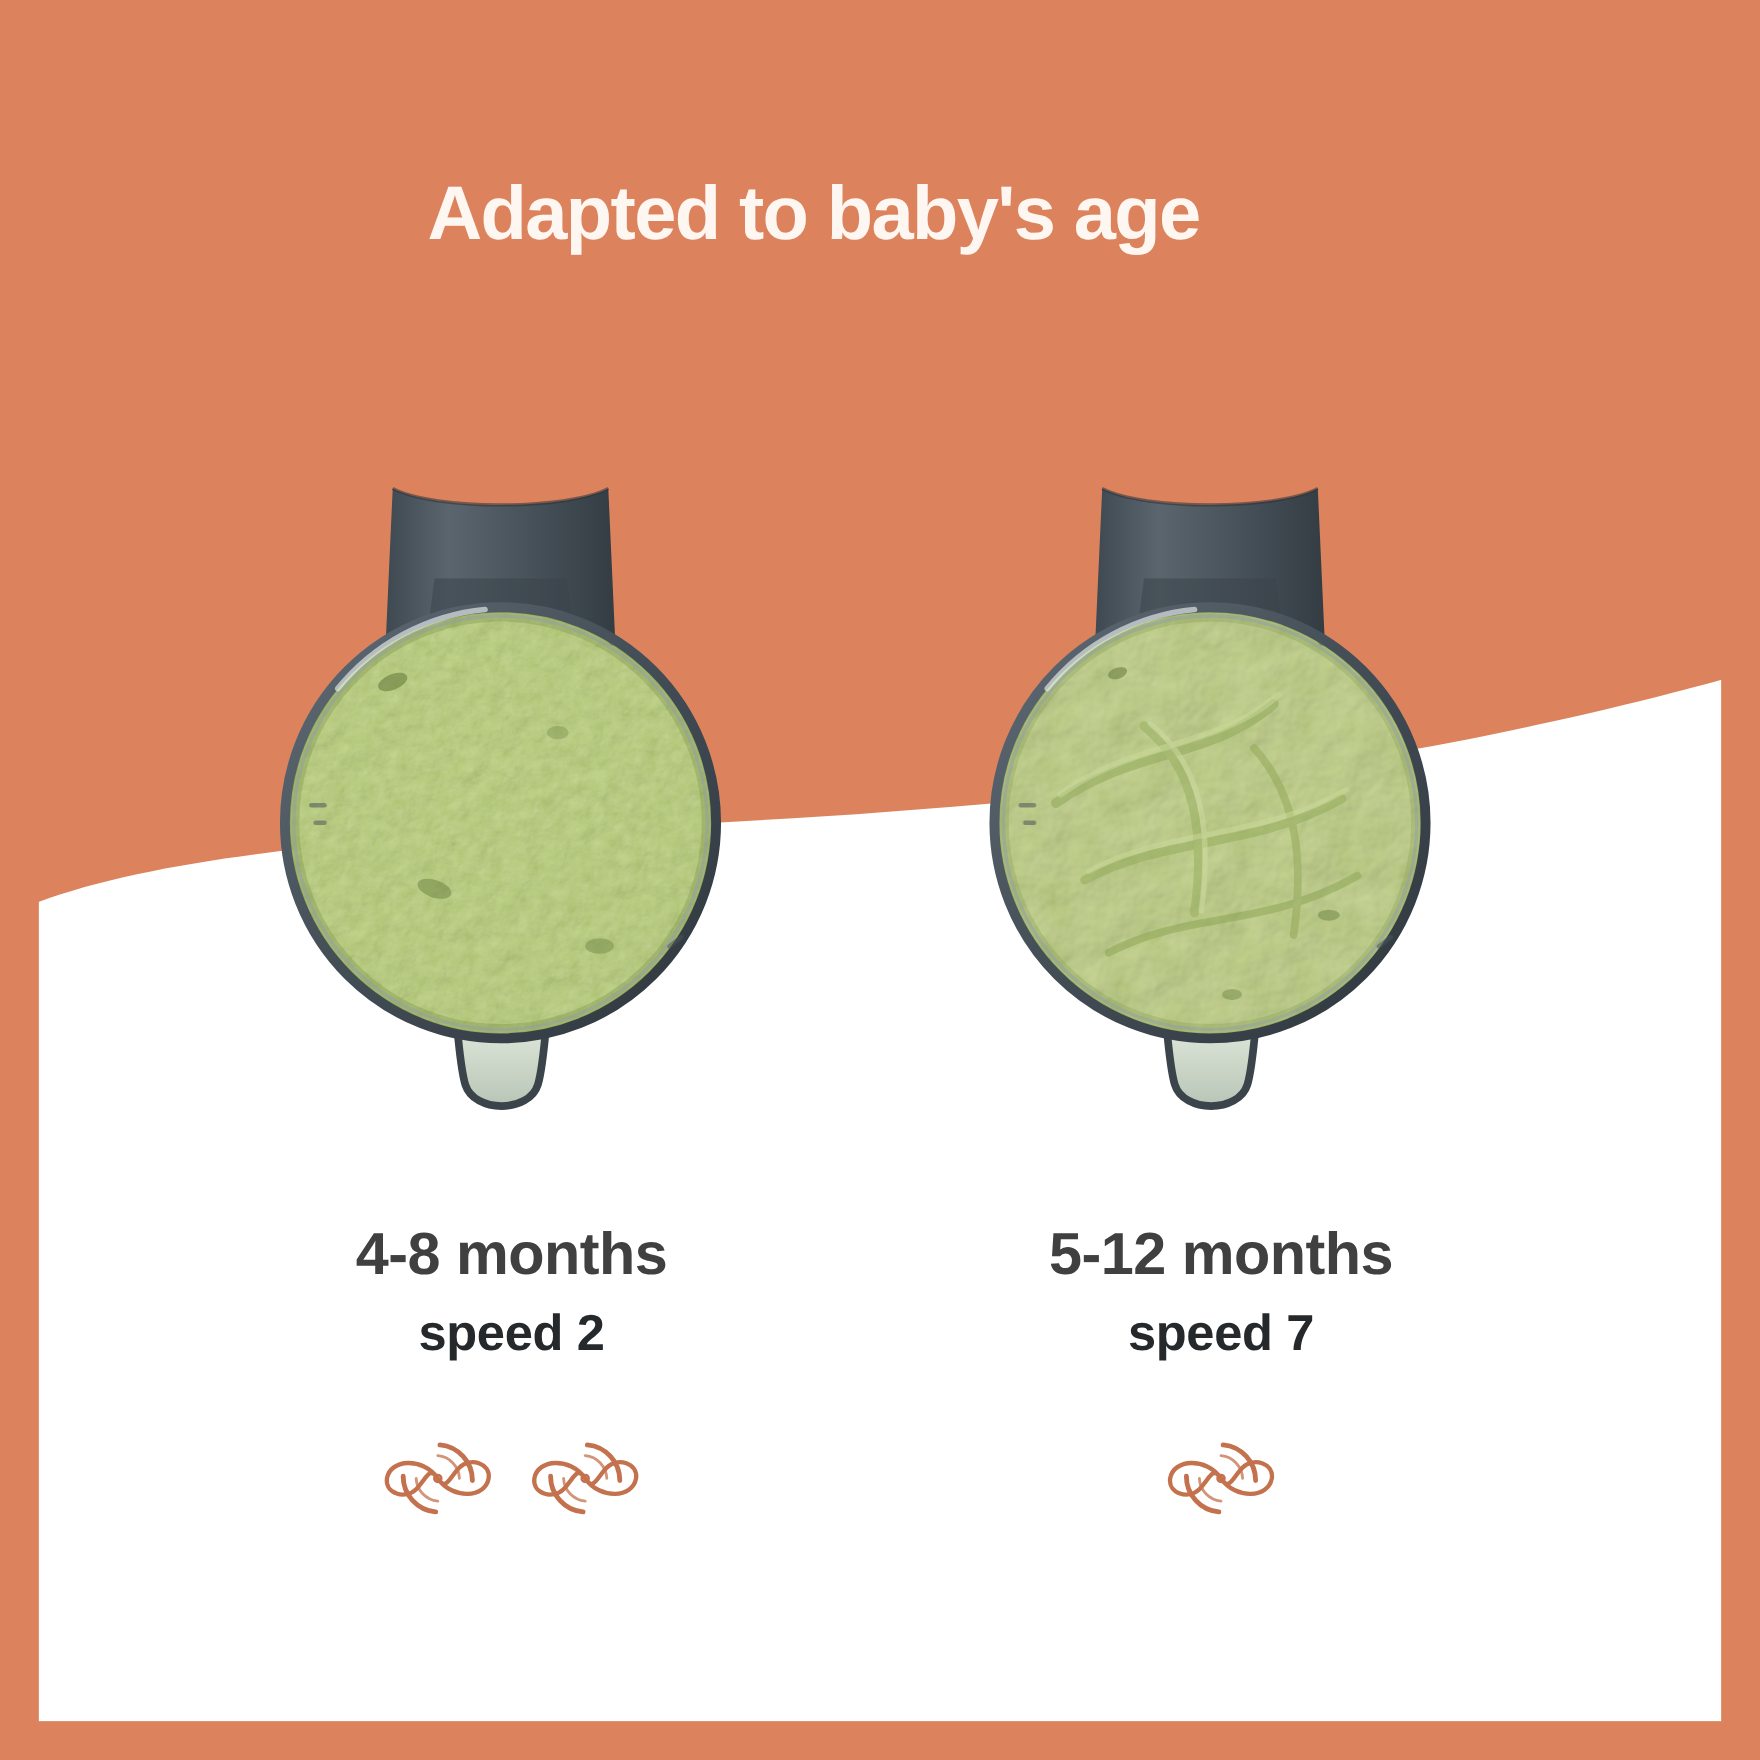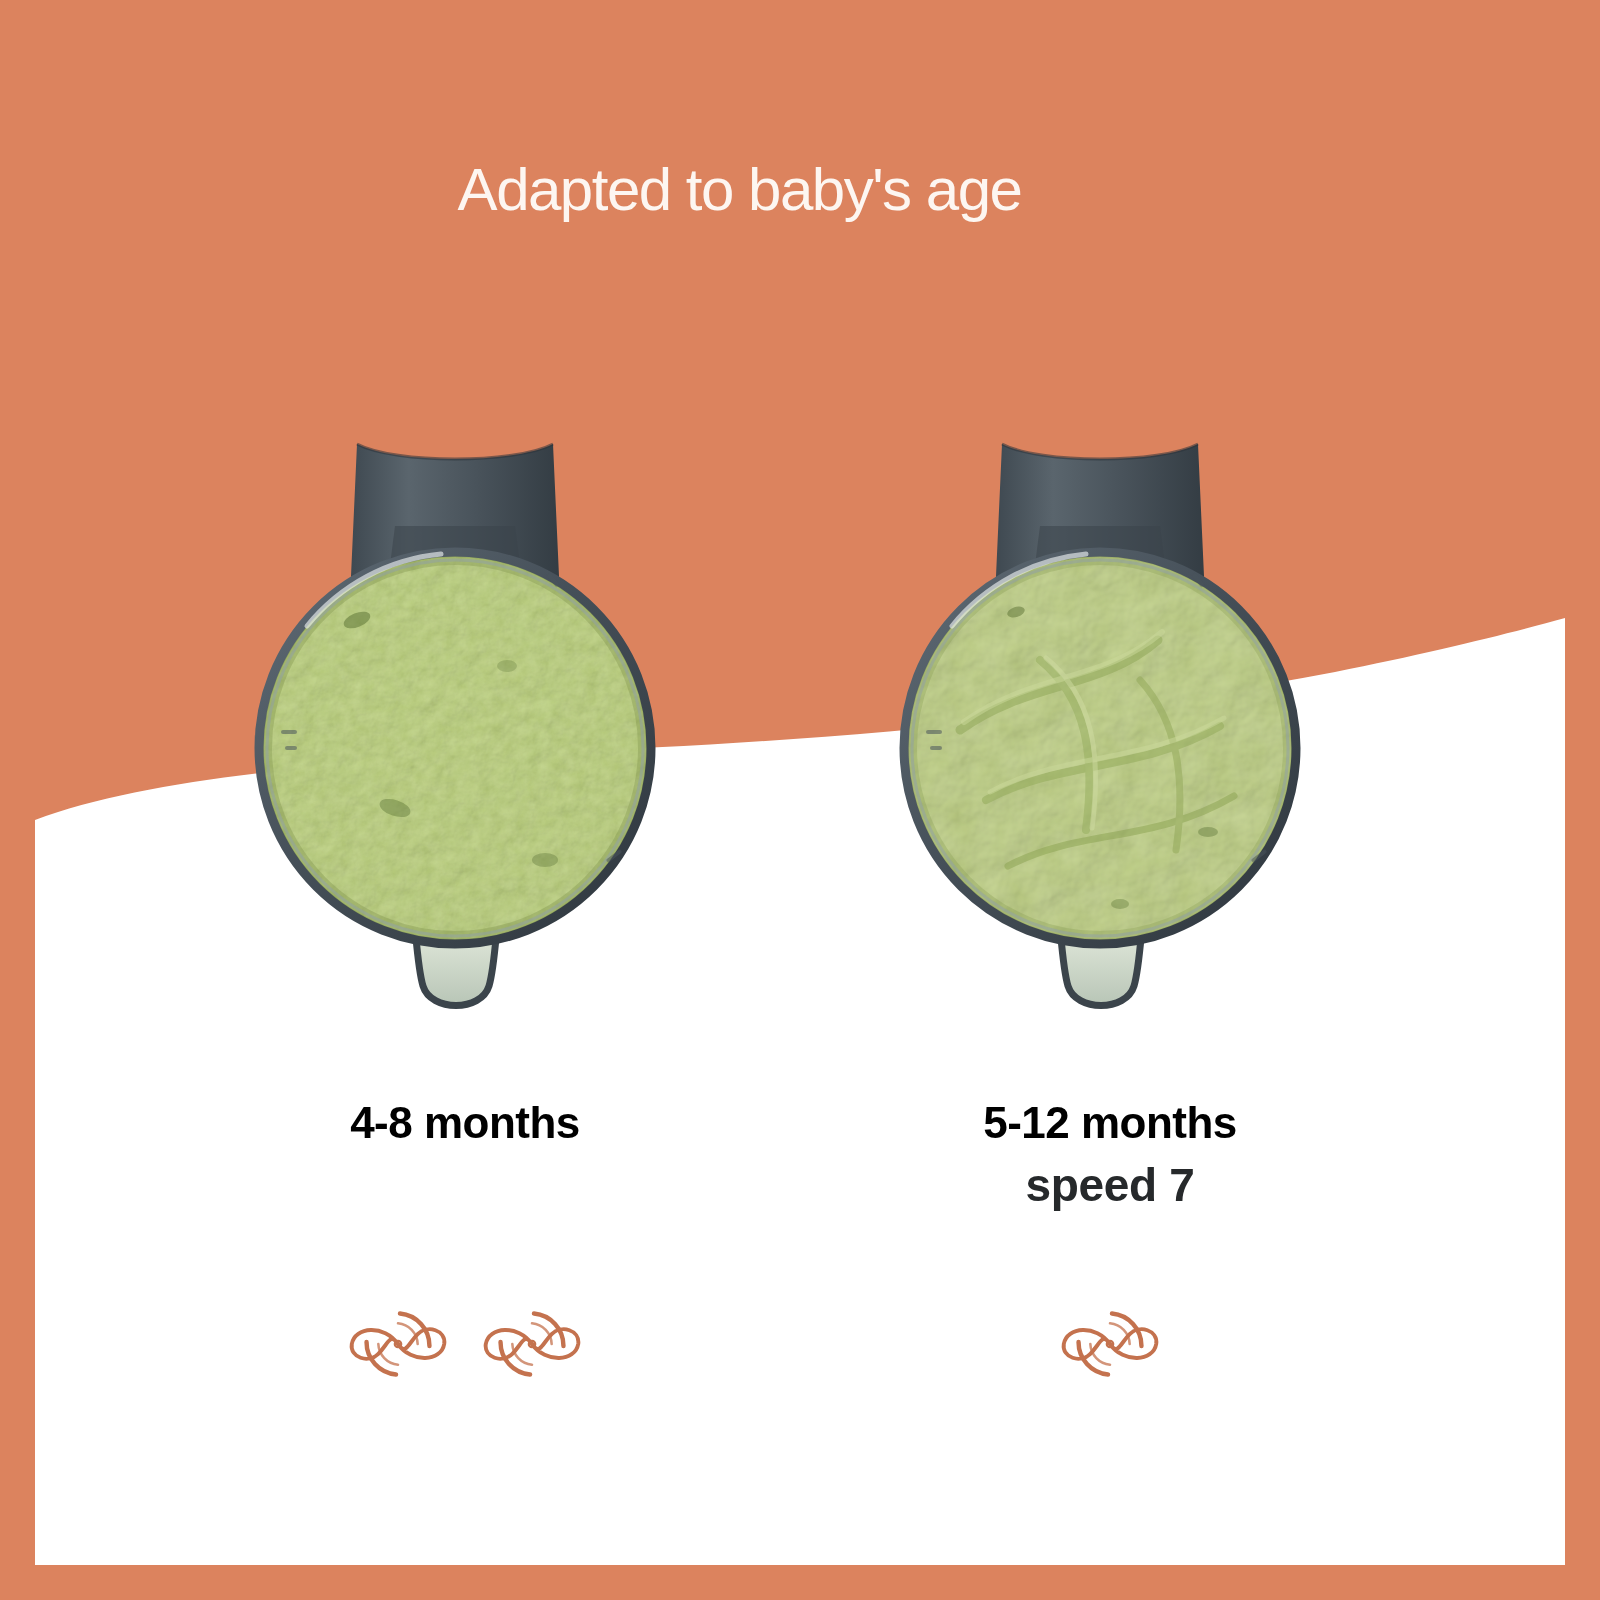--- a/index.html
+++ b/index.html
@@ -30,22 +30,22 @@
   .white-panel svg { display: block; width: 100%; height: 100%; }
 
   
   .headline {
     position: absolute;
     left: 0;
     top: 158px;
     width: 1479px;
     text-align: center;
     color: #FDF6F1;
-    font-size: 60px;
-    font-weight: 400;
+    font-size: 69px;
+    font-weight: 700;
     letter-spacing: -1.5px;
     line-height: 1.05;
   }
 
   
   .bowl-col {
     position: absolute;
     top: 430px;
     width: 560px;
     height: 620px;
@@ -67,26 +67,26 @@
   .caption {
     position: absolute;
     width: 620px;
     text-align: center;
     top: 1095px;
   }
   .caption.left  { left: 155px; }
   .caption.right { left: 800px; }
 
   .age-label {
-    color: #000000;
-    font-size: 44px;
+    color: #404040;
+    font-size: 54px;
     font-weight: 800;
     letter-spacing: -0.5px;
     line-height: 1.08;
-    margin: 4px;
+    margin: 16px;
   }
   .speed-label {
     color: #26292B;
     font-size: 46px;
     font-weight: 600;
     letter-spacing: -0.3px;
     line-height: 1.15;
     margin: 12px 0 0 0;
   }
 
@@ -319,20 +319,21 @@
             <rect x="360" y="424" width="18" height="4" rx="2" transform="rotate(-38 369 426)"></rect>
             <rect x="300" y="148" width="16" height="4" rx="2" transform="rotate(52 308 150)"></rect>
           </g>
         </g>
       </svg>
     </div>
   </div>
 
   <div class="caption left">
     <p class="age-label">4-8 months</p>
+    <p class="speed-label">speed 2</p>
   </div>
 
   <div class="caption right">
     <p class="age-label">5-12 months</p>
     <p class="speed-label">speed 7</p>
   </div>
 
   <div class="blades left">
     <svg class="blade-icon" viewBox="0 0 120 120" aria-hidden="true">
       <g fill="none" stroke="#C4724E" stroke-width="4" stroke-linecap="round" stroke-linejoin="round">

